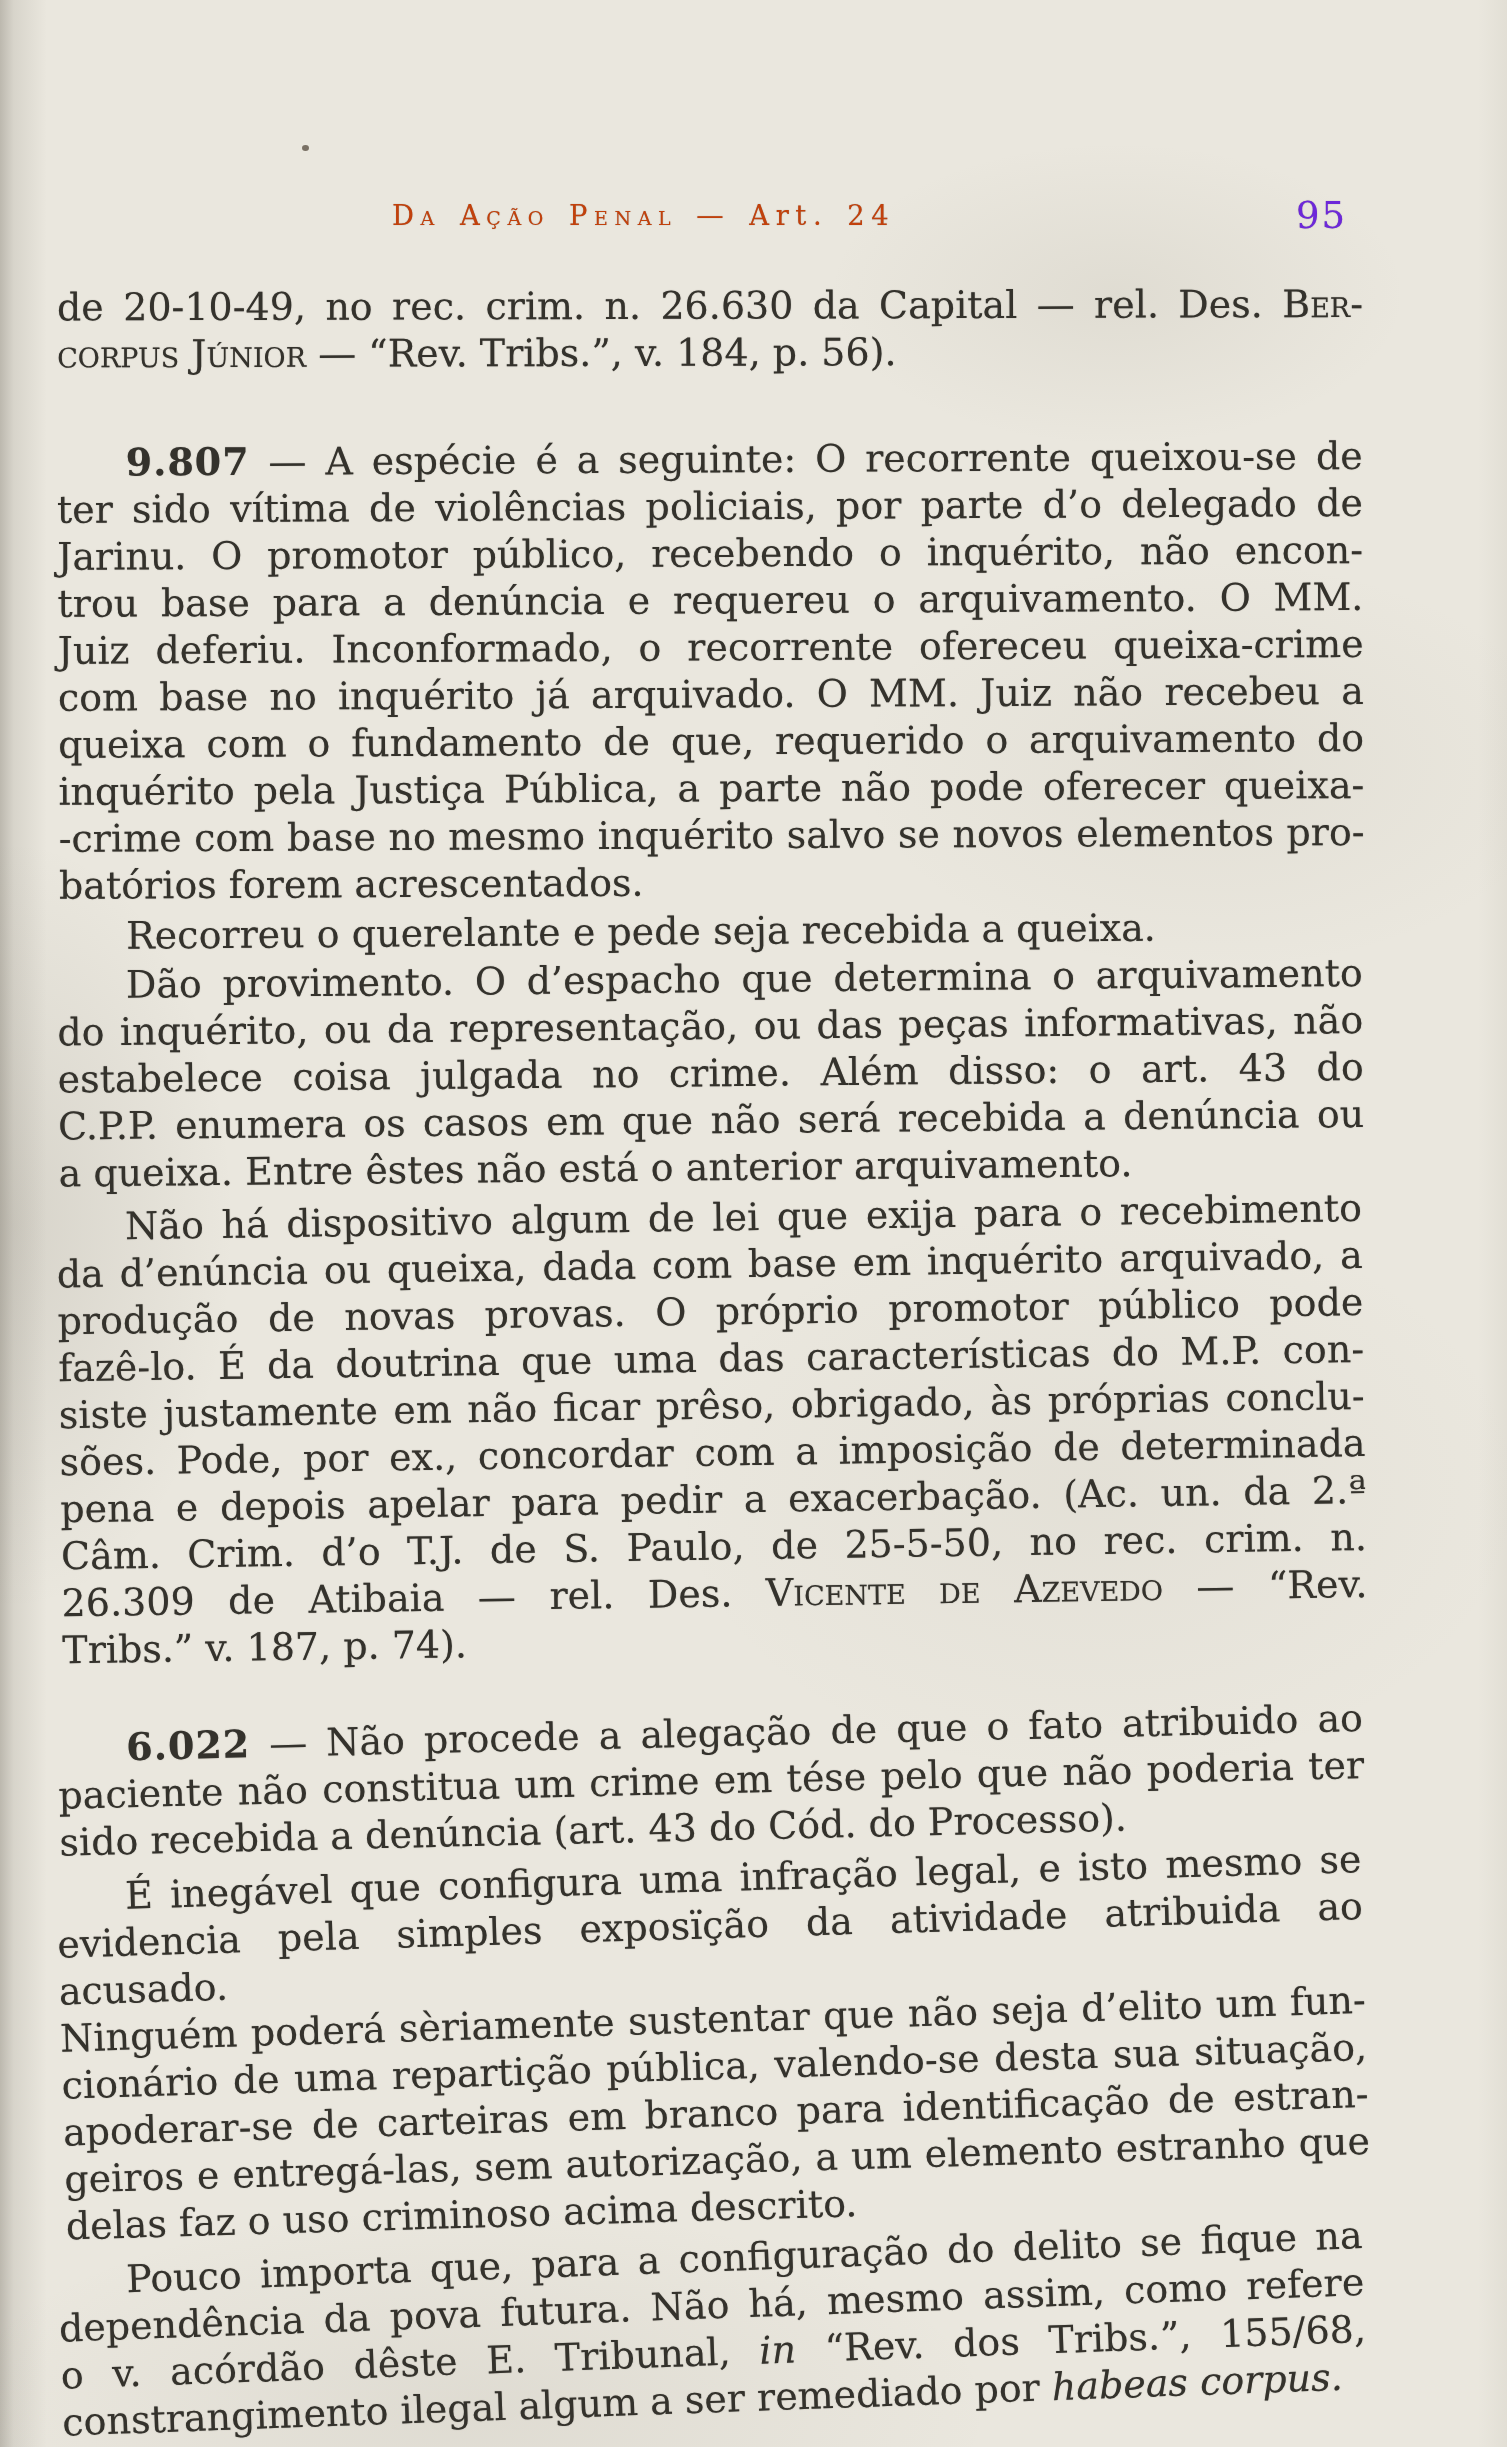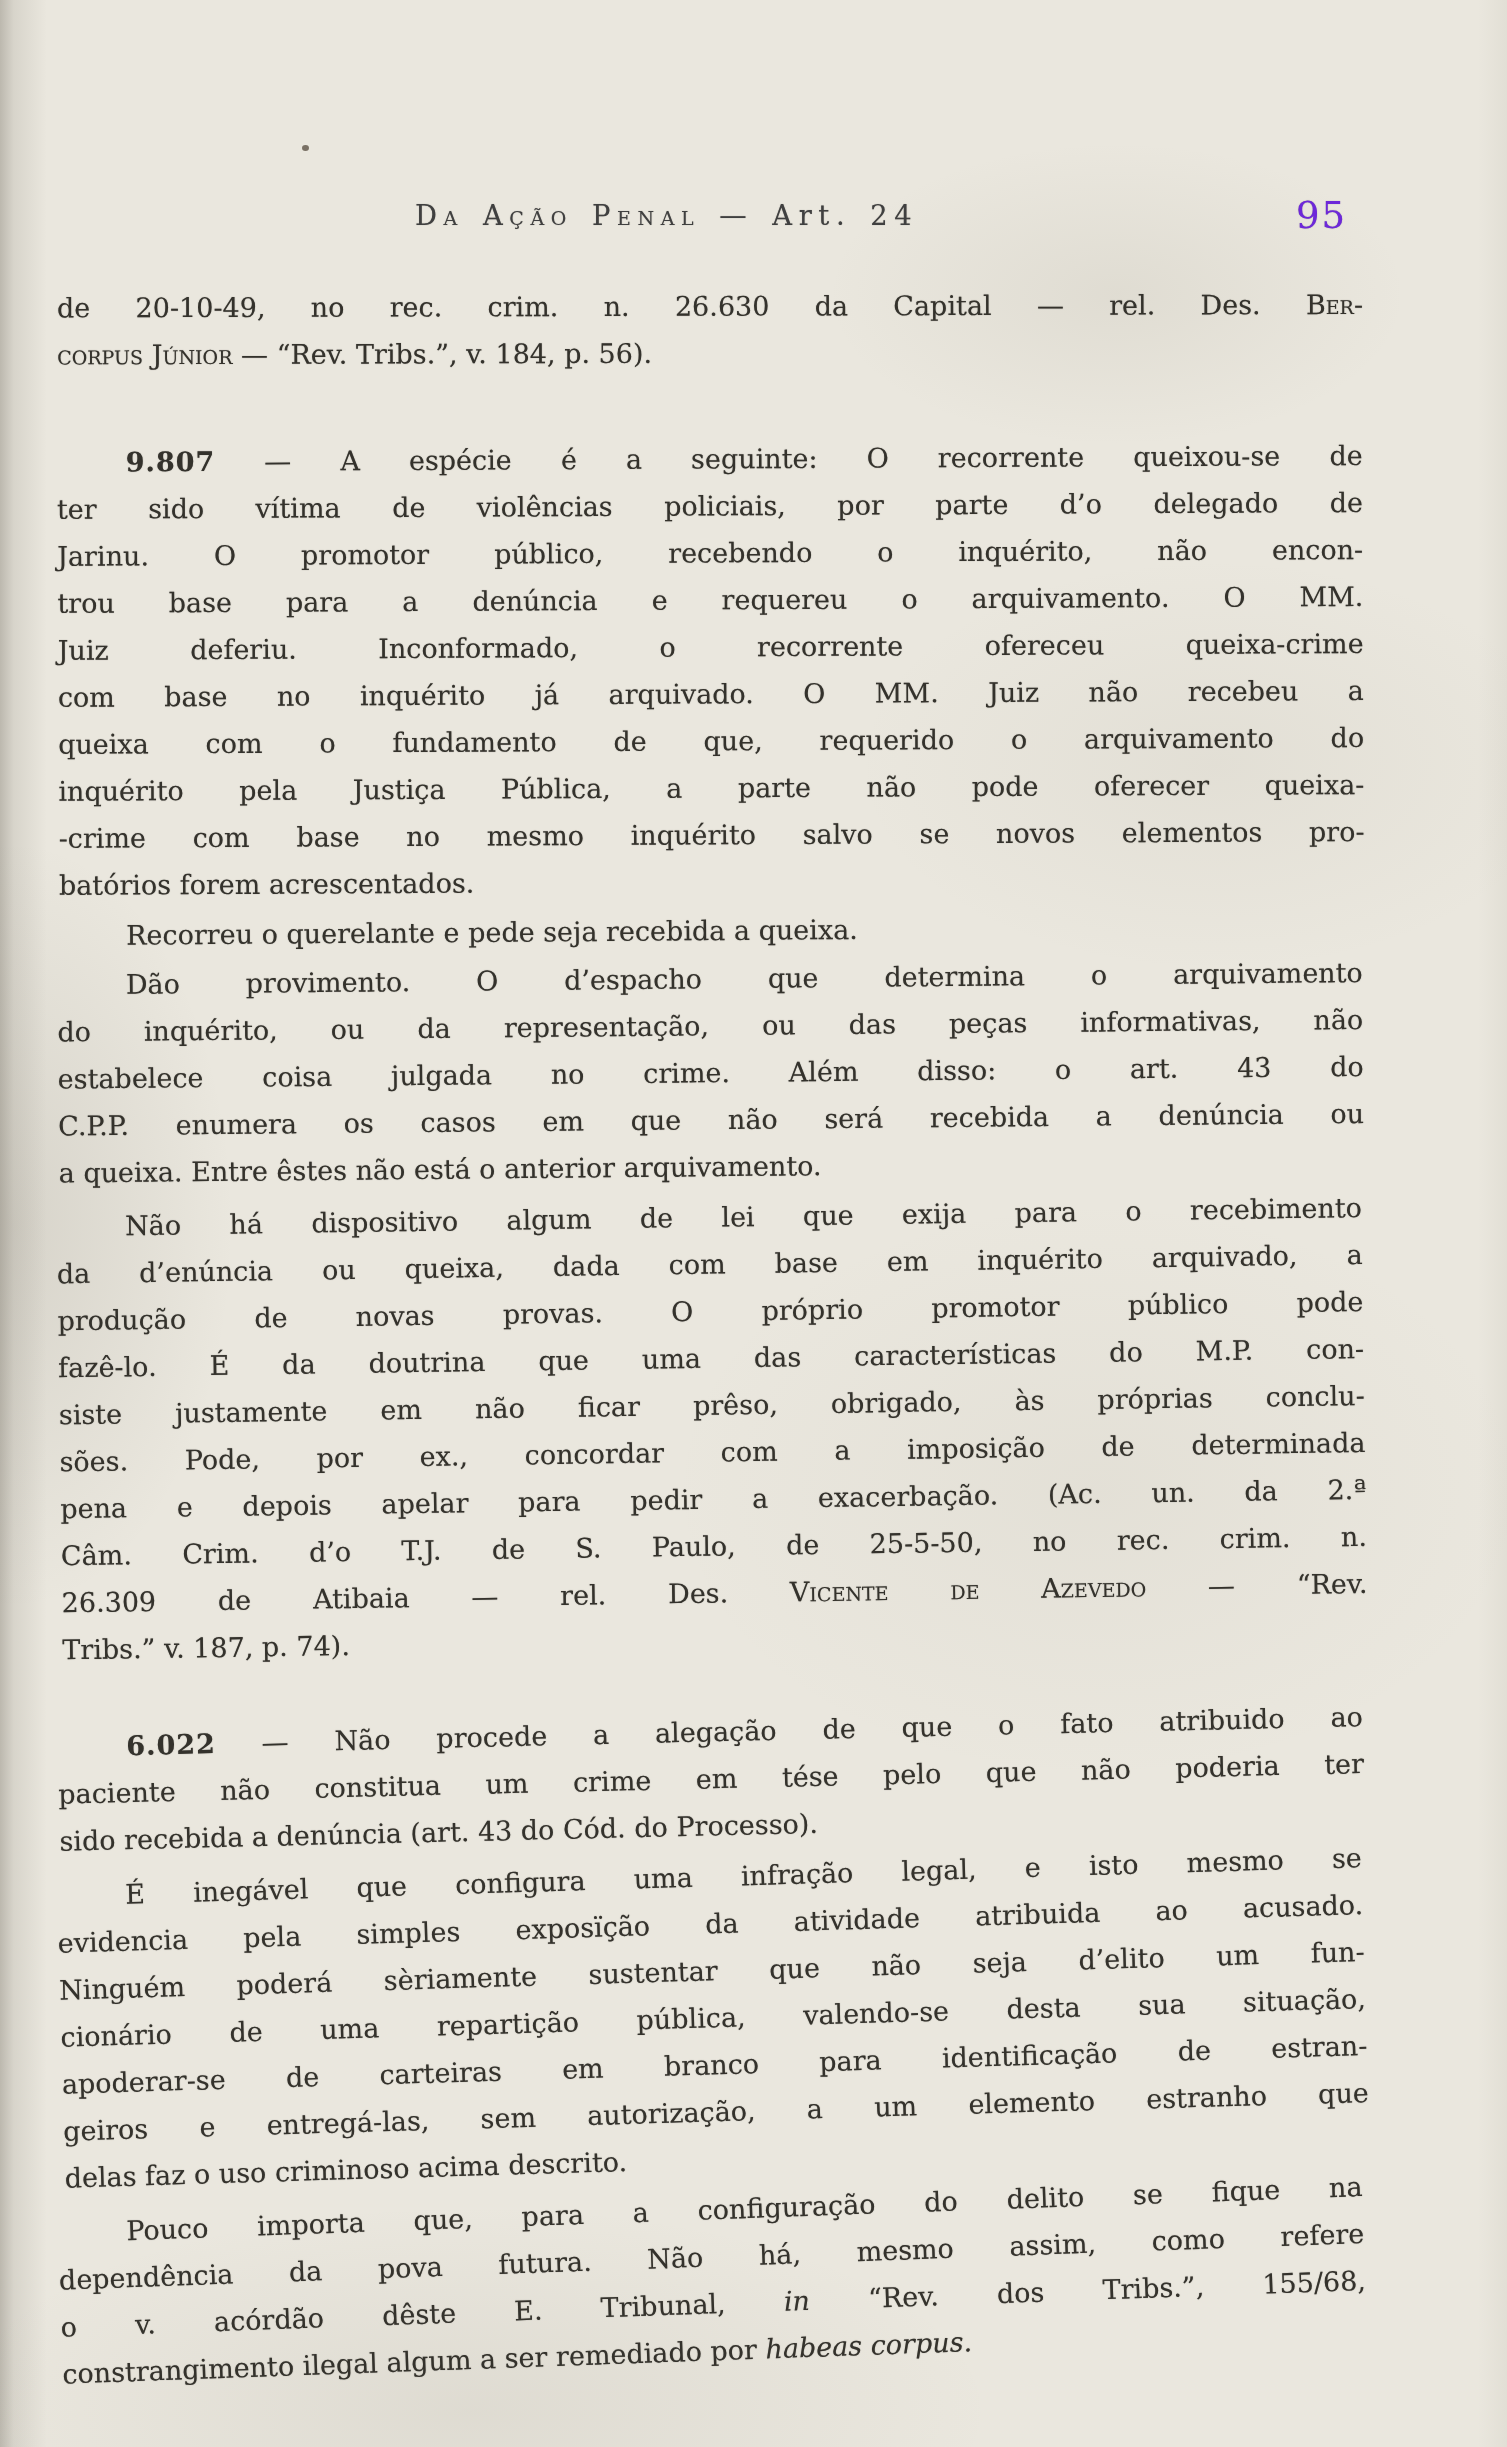--- a/index.html
+++ b/index.html
@@ -11,34 +11,34 @@
       linear-gradient(to right, rgba(82,76,64,0.30) 0px, rgba(82,76,64,0.12) 13.7px, rgba(82,76,64,0) 47px),
       linear-gradient(to left, rgba(120,112,96,0.07) 0px, rgba(120,112,96,0) 29px),
       radial-gradient(ellipse 412px 216px at 1117px 294px, rgba(148,142,125,0.12), rgba(148,142,125,0) 70%),
       radial-gradient(ellipse 510px 294px at 1215px 765px, rgba(148,142,125,0.09), rgba(148,142,125,0) 70%),
       radial-gradient(ellipse 608px 412px at 1098px 1490px, rgba(148,142,125,0.08), rgba(148,142,125,0) 70%),
       radial-gradient(ellipse 314px 549px at 13.7px 1225px, rgba(100,95,82,0.14), rgba(100,95,82,0) 70%),
       radial-gradient(ellipse 745px 294px at 470px 2411px, rgba(120,114,100,0.10), rgba(120,114,100,0) 70%);
     color:#34322c;
   }
   .running-header{
-    position:absolute;top:200px;left:415px;white-space:nowrap;
-    font-size:27.4px;color:#404040;
+    position:absolute;top:200px;left:392px;white-space:nowrap;
+    font-size:27.4px;color:#c2410c;
     letter-spacing:0.24em;word-spacing:0.14em;
     text-shadow:0 0 1px rgba(60,58,51,0.45);
   }
   .running-header .sc{font-variant-caps:small-caps;}
   .page-number{
     position:absolute;top:194px;left:1296px;
     font-size:37px;color:#6d28d9;letter-spacing:2px;
     text-shadow:0 0 1px rgba(60,58,51,0.4);
   }
   .text-block{
     position:absolute;top:281px;left:57px;width:1306px;
-    font-size:27px;line-height:47px;
+    font-size:38px;line-height:47px;
     text-shadow:0 0 1px rgba(52,50,44,0.5);
   }
   .para{transform-origin:100% 20%;}
   .para:nth-child(1){transform:rotate(-0.15deg);}
   .para:nth-child(2){transform:rotate(-0.30deg);}
   .para:nth-child(3){transform:rotate(-0.45deg);}
   .para:nth-child(4){transform:rotate(-0.55deg);}
   .para:nth-child(5){transform:rotate(-0.85deg);}
   .para:nth-child(6){transform:rotate(-1.35deg);}
   .para:nth-child(7){transform:rotate(-1.70deg);}

